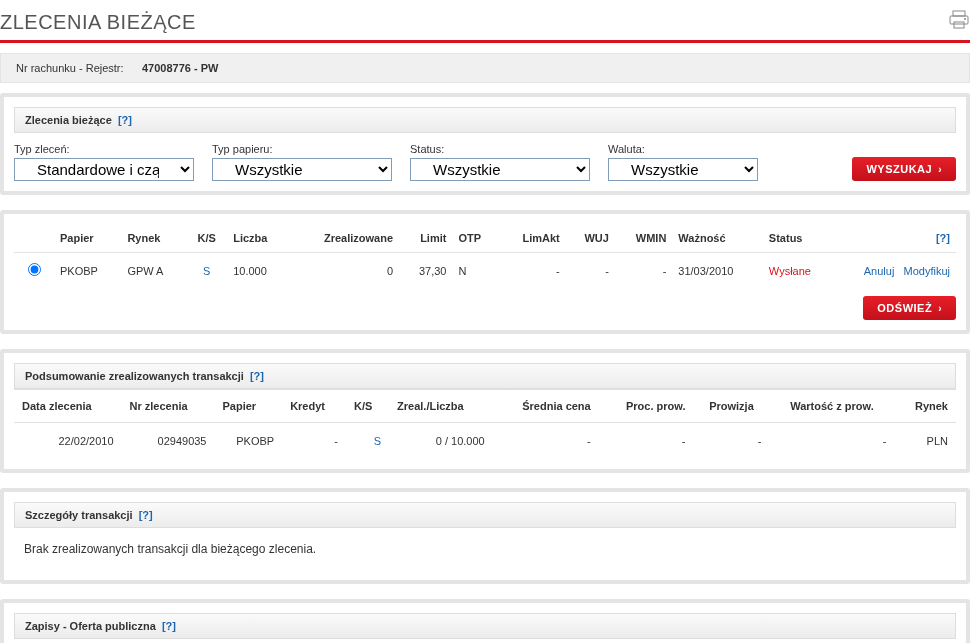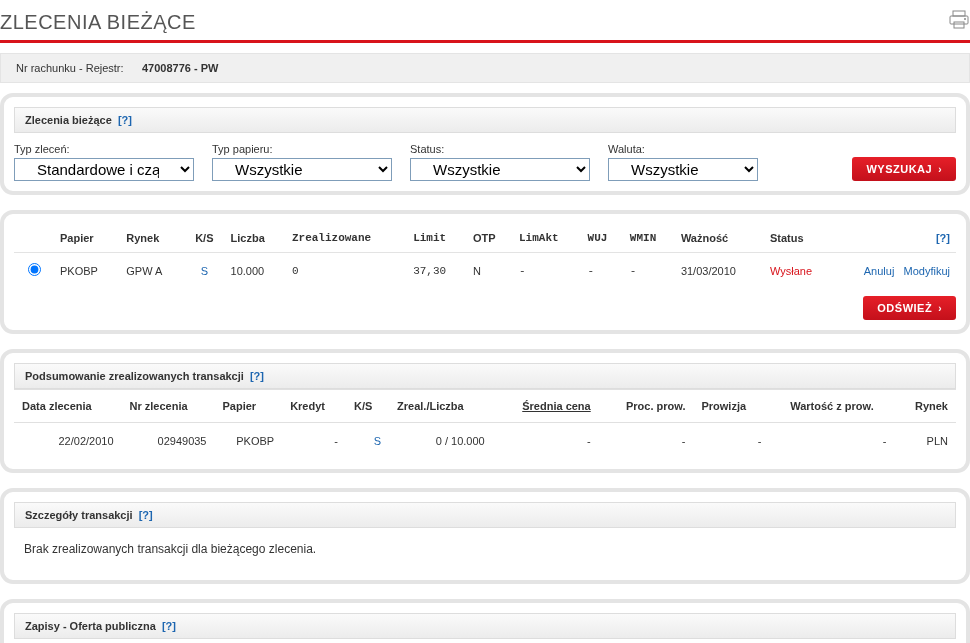--- a/index.html
+++ b/index.html
@@ -5,35 +5,35 @@
 * { box-sizing: border-box; margin: 0; padding: 0; }
 body { font-family: Tahoma, Arial, sans-serif; font-size: 11px; color: #333; background: #fff; padding: 0; width: 970px; }
 .page-header { display: flex; justify-content: space-between; align-items: center; padding: 10px 0 5px 0; }
 .page-title { font-size: 20px; font-weight: normal; color: #555; letter-spacing: 0.5px; }
 .print-icon { color: #888; cursor: pointer; font-size: 18px; }
 .red-divider { height: 3px; background: #d8131b; margin-bottom: 10px; }
 .account-bar { background: #f0f0f0; padding: 8px 15px; display: flex; gap: 60px; font-size: 11px; margin-bottom: 10px; border: 1px solid #e4e4e4; align-items: flex-end;}
 .account-bar .left { flex: 1; }
 .account-bar .right { flex: 1; text-align: left; padding-left: 120px;}
 .account-bar strong { font-weight: bold; }
-.panel-outer { border: 4px solid #e4e4e4; border-radius: 13px; padding: 10px; margin-bottom: 15px; }
+.panel-outer { border: 4px solid #e4e4e4; border-radius: 3px; padding: 10px; margin-bottom: 15px; }
 .section-title-bar { background: linear-gradient(#fafafa,#ececec); border: 1px solid #ddd; padding: 6px 10px; font-weight: bold; font-size: 11px; }
 .help-link { color: #1d66b0; font-weight: bold; text-decoration: none; margin-left: 3px;}
 .filters-row { display: flex; gap: 18px; padding: 10px 0 0 0; align-items: flex-end; }
 .filter-group { display: flex; flex-direction: column; gap: 3px; }
 .filter-group label { font-size: 11px; }
 .filter-group select { font-size: 15px; padding: 1px 18px; border: 1px solid #7f9db9; background: #fff; }
 .spacer { flex: 1; }
 .btn-red { background: linear-gradient(#e61f28,#c4101b); color: #fff; border: none; border-radius: 3px; padding: 6px 14px; font-size: 11px; font-weight: bold; cursor: pointer; display: inline-flex; align-items: center; gap: 6px; letter-spacing: 0.5px;}
 .btn-red .chev { font-size: 10px; }
 .orders-table-wrap { padding: 0; }
 .orders-table { width: 100%; border-collapse: collapse; font-size: 11px; }
 .orders-table th { text-align: left; padding: 8px 6px; font-weight: bold; color: #333; border-bottom: 1px solid #e3e3e3; background: #fff; }
 .orders-table td { padding: 10px 6px; vertical-align: middle; }
-.orders-table .right { text-align: left; font-family: Liberation Mono, monospace; }
+.orders-table .right { text-align: right; }
 .orders-table .center { text-align: center; }
 .link-blue { color: #1d66b0; text-decoration: none; }
 .status-red { color: #d8131b; }
 .refresh-row { text-align: right; padding-top: 8px; }
 .summary-table, .summary-table th, .summary-table td { font-size: 11px; }
 .summary-table { width: 100%; border-collapse: collapse; }
 .summary-table th { text-align: left; padding: 10px 8px; font-weight: bold; border-top: 1px solid #e0e0e0; border-bottom: 1px solid #e0e0e0; }
 .summary-table td { padding: 12px 8px; text-align: right; }
 .section-body-text { padding: 14px 10px; font-size: 12px; color: #333; }
 .radio-cell input { margin: 0; }
@@ -161,23 +161,23 @@
   </div>
   <table class="summary-table">
     <thead>
       <tr>
         <th>Data zlecenia</th>
         <th>Nr zlecenia</th>
         <th>Papier</th>
         <th>Kredyt</th>
         <th class="center">K/S</th>
         <th>Zreal./Liczba</th>
-        <th style="text-align:right;text-decoration:underline;">Średnia cena</th>
+        <th style="text-align:right;">Średnia cena</th>
         <th style="text-align:right;">Proc. prow.</th>
-        <th style="text-align:left;">Prowizja</th>
+        <th style="text-align:center;">Prowizja</th>
         <th style="text-align:center;">Wartość z prow.</th>
         <th style="text-align:right;">Rynek</th>
       </tr>
     </thead>
     <tbody>
       <tr>
         <td>22/02/2010</td>
         <td>02949035</td>
         <td>PKOBP</td>
         <td>-</td>

